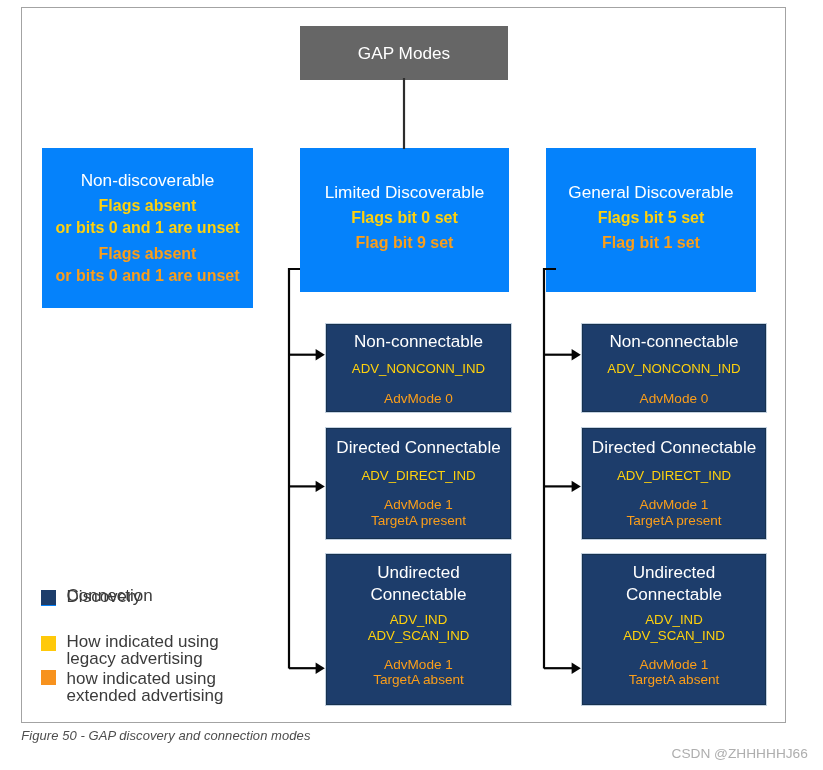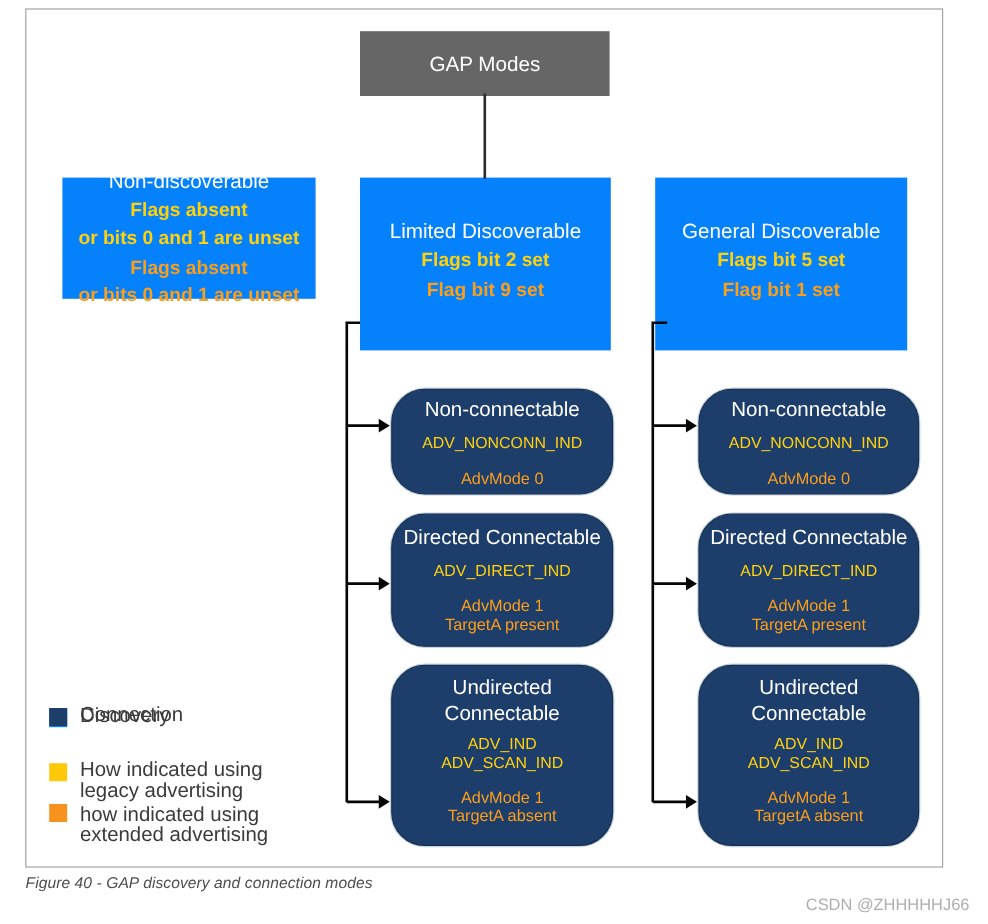--- a/index.html
+++ b/index.html
@@ -23,21 +23,21 @@
 
   .gap-modes{background:#666666;}
   .disc{background:#0582fb;}
   .conn{background:#1d3d6b;border:1px solid #16314f;
         box-shadow:0 0 0 1px #c3d1e0;}
   .conn .t-title{font-size:17.1px;line-height:22.3px;}
   .conn .t-yellow{font-size:13.25px;font-weight:400;line-height:16.3px;}
   .conn .t-orange{font-size:13.6px;font-weight:400;line-height:15.7px;}
   .conn .t-yellow.gp{margin-top:8.6px;}
   .conn .t-orange.gp{margin-top:13px;}
-  .conn{padding-top:4px;border-radius:28px;}
+  .conn{padding-top:4px;}
   .conn2l .t-yellow.gp{margin-top:5.5px;}
   .conn2l .t-orange.gp{margin-top:12px;}
 
   .blk{white-space:pre-line;}
   .arrow{position:absolute;}
 
   .legend{position:absolute;}
   .lg-row{position:absolute;display:flex;}
   .sw{width:14.6px;height:14.6px;}
   .lg-txt{color:#3b3b3b;font-size:17px;line-height:17px;white-space:pre;}
@@ -49,31 +49,31 @@
 </head>
 <body>
 
 <div class="page">
   <div class="frame">
 
     <div class="box gap-modes" style="left:278px;top:18px;width:208px;height:54px;">
       <div class="t-title">GAP Modes</div>
     </div>
 
-    <div class="box disc" style="left:30px;top:140px;width:211px;height:101px;">
+    <div class="box disc" style="left:20px;top:140px;width:211px;height:160px;">
       <div class="t-title">Non-discoverable</div>
       <div class="t-yellow blk gp">Flags absent
 or bits 0 and 1 are unset</div>
       <div class="t-orange blk gp">Flags absent
 or bits 0 and 1 are unset</div>
     </div>
 
     <div class="box disc" style="left:278px;top:140px;width:209px;height:144px;padding-bottom:5px;">
       <div class="t-title">Limited Discoverable</div>
-      <div class="t-yellow blk gp">Flags bit 2 set</div>
+      <div class="t-yellow blk gp">Flags bit 0 set</div>
       <div class="t-orange blk gp">Flag bit 9 set</div>
     </div>
 
     <div class="box disc" style="left:524px;top:140px;width:210px;height:144px;padding-bottom:5px;">
       <div class="t-title">General Discoverable</div>
       <div class="t-yellow blk gp">Flags bit 5 set</div>
       <div class="t-orange blk gp">Flag bit 1 set</div>
     </div>
 
     <div class="box conn" style="left:304px;top:316px;width:185px;height:88px;padding-bottom:3px;">
@@ -157,15 +157,15 @@
         <path d="M 522 478.4 L 550 478.4" fill="none" stroke="#050505" stroke-width="2.2"></path>
         <path d="M 522 660.2 L 550 660.2" fill="none" stroke="#050505" stroke-width="2.2"></path>
         <path d="M 549.6 341.0 L 558.8 346.7 L 549.6 352.4 Z" fill="#050505"></path>
         <path d="M 549.6 472.7 L 558.8 478.4 L 549.6 484.1 Z" fill="#050505"></path>
         <path d="M 549.6 654.5 L 558.8 660.2 L 549.6 665.9 Z" fill="#050505"></path>
       </g>
     </svg>
 
   </div>
 
-  <div class="caption">Figure 40 - GAP discovery and connection modes</div>
+  <div class="caption">Figure 50 - GAP discovery and connection modes</div>
   <div class="watermark">CSDN @ZHHHHHJ66</div>
 </div>
 
 </body></html>

